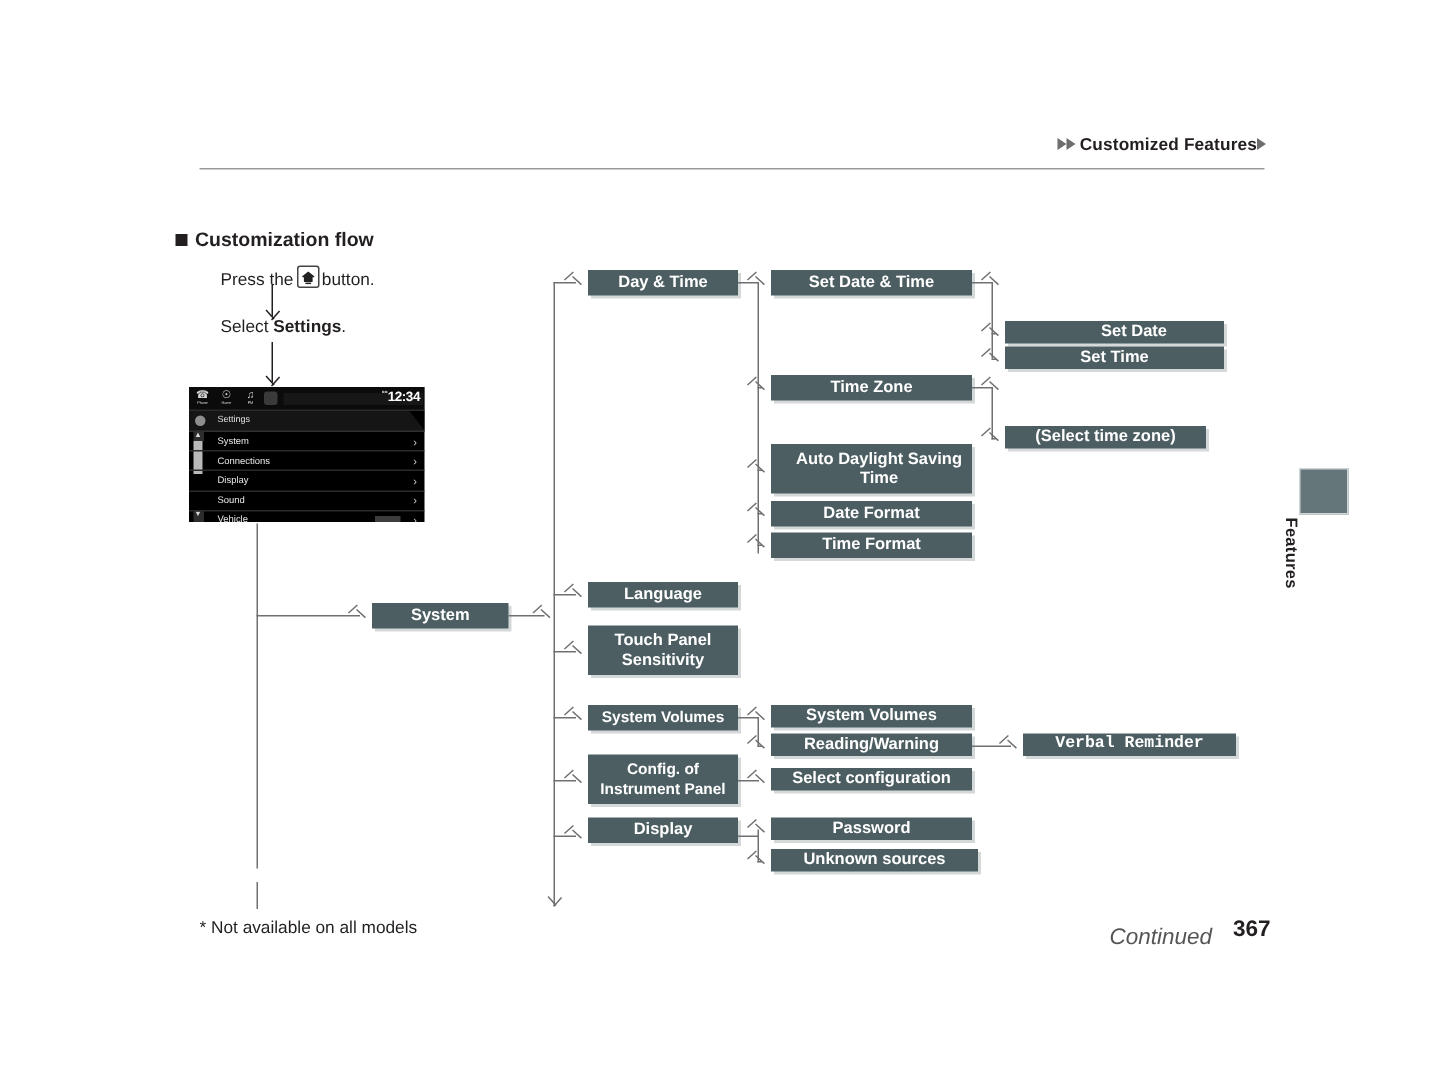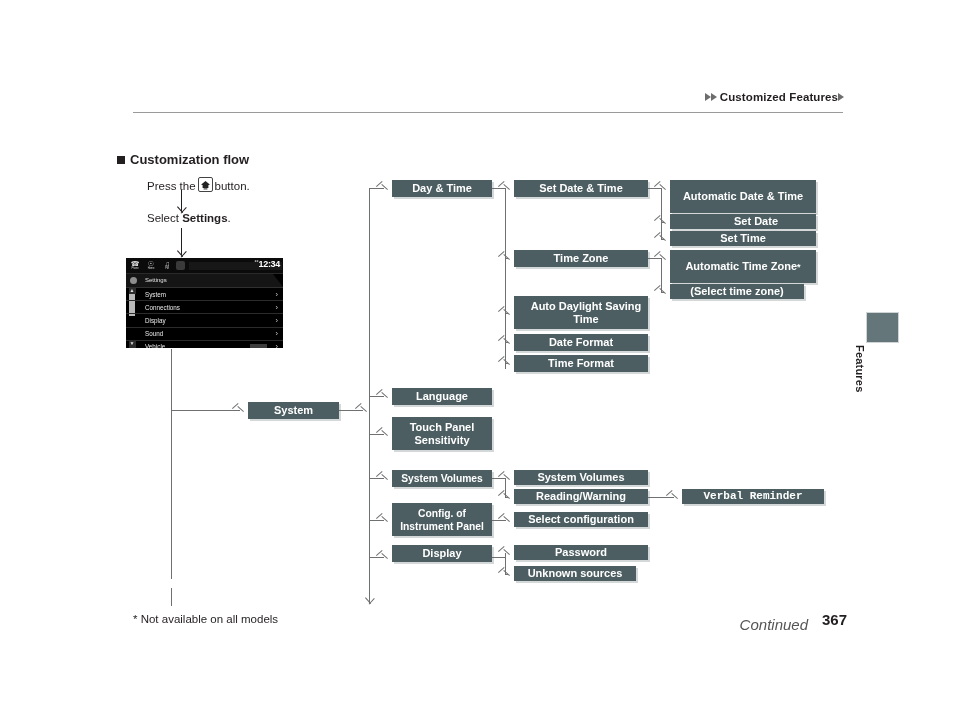--- a/index.html
+++ b/index.html
@@ -375,44 +375,37 @@
   <div class="hline" style="left:505px;top:363px;width:3px;"></div>
   <div class="ahead" style="left:504px;top:359px;"></div>
   <div class="fbox" style="left:514px;top:355px;width:134px;height:17px;">
     <span>Time Format</span>
   </div>
 
   <div class="hline" style="left:648px;top:188px;width:14px;"></div>
   <div class="vline" style="left:661px;top:188px;height:51px;"></div>
 
   <div class="ahead" style="left:660px;top:184px;"></div>
-  <div class="fbox" style="left:670px;top:180px;width:146px;height:33px;">
-    <span>Automatic Date &amp; Time</span>
-  </div>
 
   <div class="hline" style="left:661px;top:222px;width:3px;"></div>
   <div class="ahead" style="left:660px;top:218px;"></div>
   <div class="fbox" style="left:670px;top:214px;width:146px;height:15px;padding-left:28px;">
     <span>Set Date</span>
   </div>
 
   <div class="hline" style="left:661px;top:239px;width:3px;"></div>
   <div class="ahead" style="left:660px;top:235px;"></div>
   <div class="fbox" style="left:670px;top:231px;width:146px;height:15px;">
     <span>Set Time</span>
   </div>
 
   <div class="hline" style="left:648px;top:258px;width:14px;"></div>
   <div class="vline" style="left:661px;top:258px;height:35px;"></div>
 
   <div class="ahead" style="left:660px;top:254px;"></div>
-  <div class="fbox" style="left:670px;top:250px;width:146px;height:33px;">
-    <span>Automatic Time Zone</span>
-      <sup>*</sup>
-  </div>
 
   <div class="hline" style="left:661px;top:292px;width:3px;"></div>
   <div class="ahead" style="left:660px;top:288px;"></div>
   <div class="fbox" style="left:670px;top:284px;width:134px;height:15px;">
     <span>(Select time zone)</span>
   </div>
 
   <div class="hline" style="left:492px;top:478px;width:14px;"></div>
   <div class="vline" style="left:505px;top:478px;height:20px;"></div>
 
@@ -442,21 +435,21 @@
   <div class="hline" style="left:492px;top:557px;width:14px;"></div>
   <div class="vline" style="left:505px;top:553px;height:22px;"></div>
 
   <div class="ahead" style="left:504px;top:549px;"></div>
   <div class="fbox" style="left:514px;top:545px;width:134px;height:15px;">
     <span>Password</span>
   </div>
 
   <div class="hline" style="left:505px;top:574px;width:3px;"></div>
   <div class="ahead" style="left:504px;top:570px;"></div>
-  <div class="fbox" style="left:514px;top:566px;width:122px;height:15px;">
+  <div class="fbox" style="left:514px;top:566px;width:138px;height:15px;">
     <span>Unknown sources</span>
   </div>
 
   <div class="footnote">* Not available on all models</div>
   <div class="continued">Continued</div>
   <div class="pageno">367</div>
 
 </div>
 
 </body></html>

